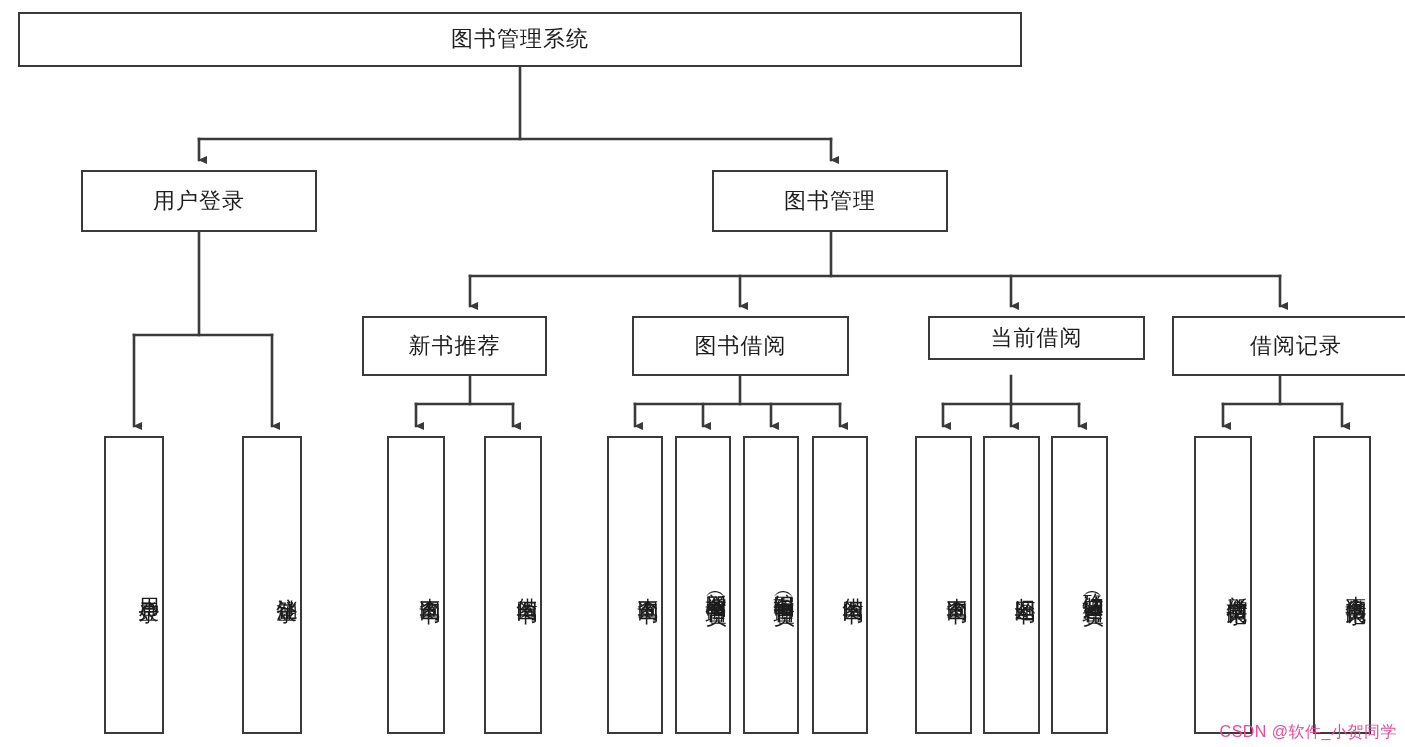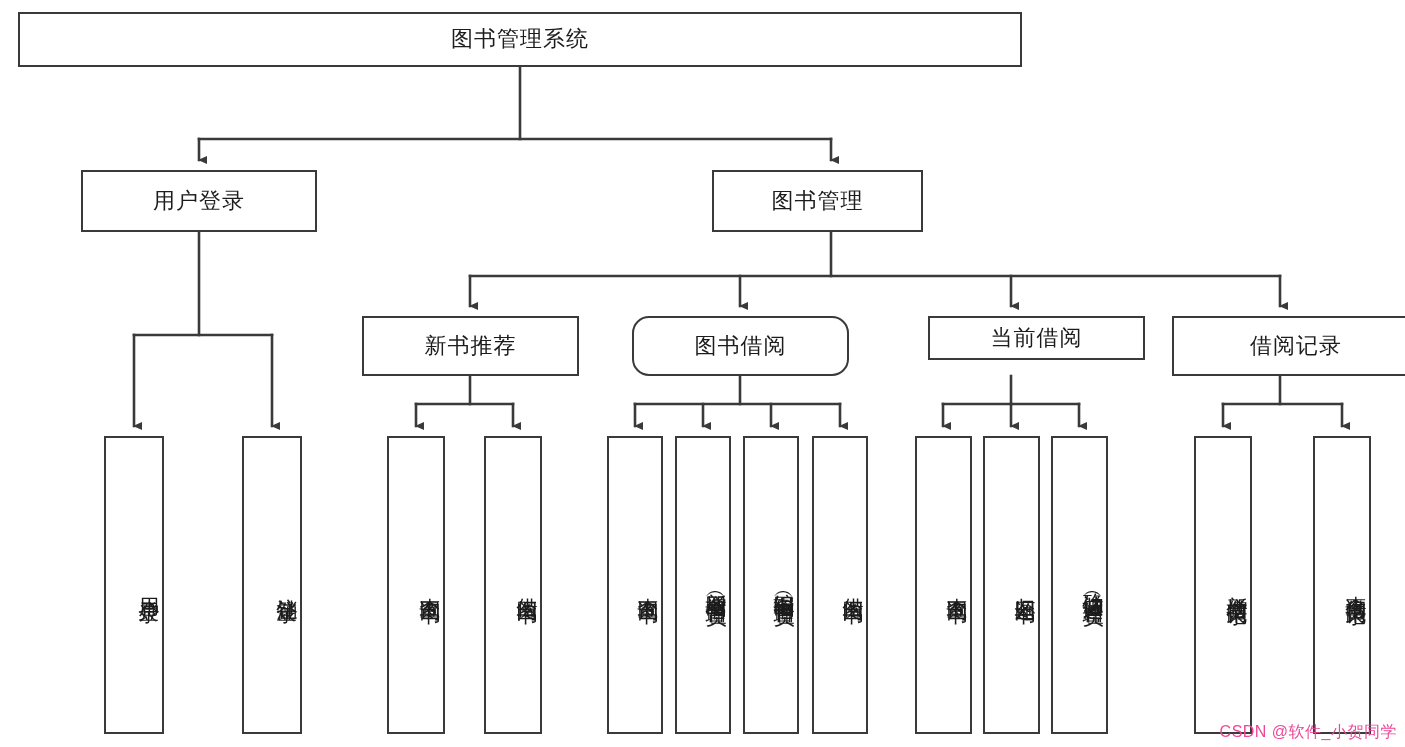--- a/index.html
+++ b/index.html
@@ -127,29 +127,29 @@
   </svg>
 
   <div class="node horizontal" id="node-root" style="left: 18px; top: 12px; width: 1004px; height: 55px;">
     <span class="node-label">图书管理系统</span>
   </div>
 
   <div id="level2-container">
       <div class="node horizontal" style="left: 81px; top: 170px; width: 236px; height: 62px;">
         <span class="node-label">用户登录</span>
       </div>
-      <div class="node horizontal" style="left: 712px; top: 170px; width: 211px; height: 62px;">
+      <div class="node horizontal" style="left: 712px; top: 170px; width: 236px; height: 62px;">
         <span class="node-label">图书管理</span>
       </div>
     </div>
   <div id="level3-container">
-      <div class="node horizontal" style="left: 362px; top: 316px; width: 217px; height: 60px;">
+      <div class="node horizontal" style="left: 362px; top: 316px; width: 185px; height: 60px;">
         <span class="node-label">新书推荐</span>
       </div>
-      <div class="node horizontal" style="left: 632px; top: 316px; width: 217px; height: 60px; border-radius: 17px;">
+      <div class="node horizontal" style="left: 632px; top: 316px; width: 217px; height: 60px;">
         <span class="node-label">图书借阅</span>
       </div>
       <div class="node horizontal" style="left: 928px; top: 316px; width: 217px; height: 44px;">
         <span class="node-label">当前借阅</span>
       </div>
       <div class="node horizontal" style="left: 1172px; top: 316px; width: 248px; height: 60px;">
         <span class="node-label">借阅记录</span>
       </div>
     </div>
   <div id="leaves-container">

